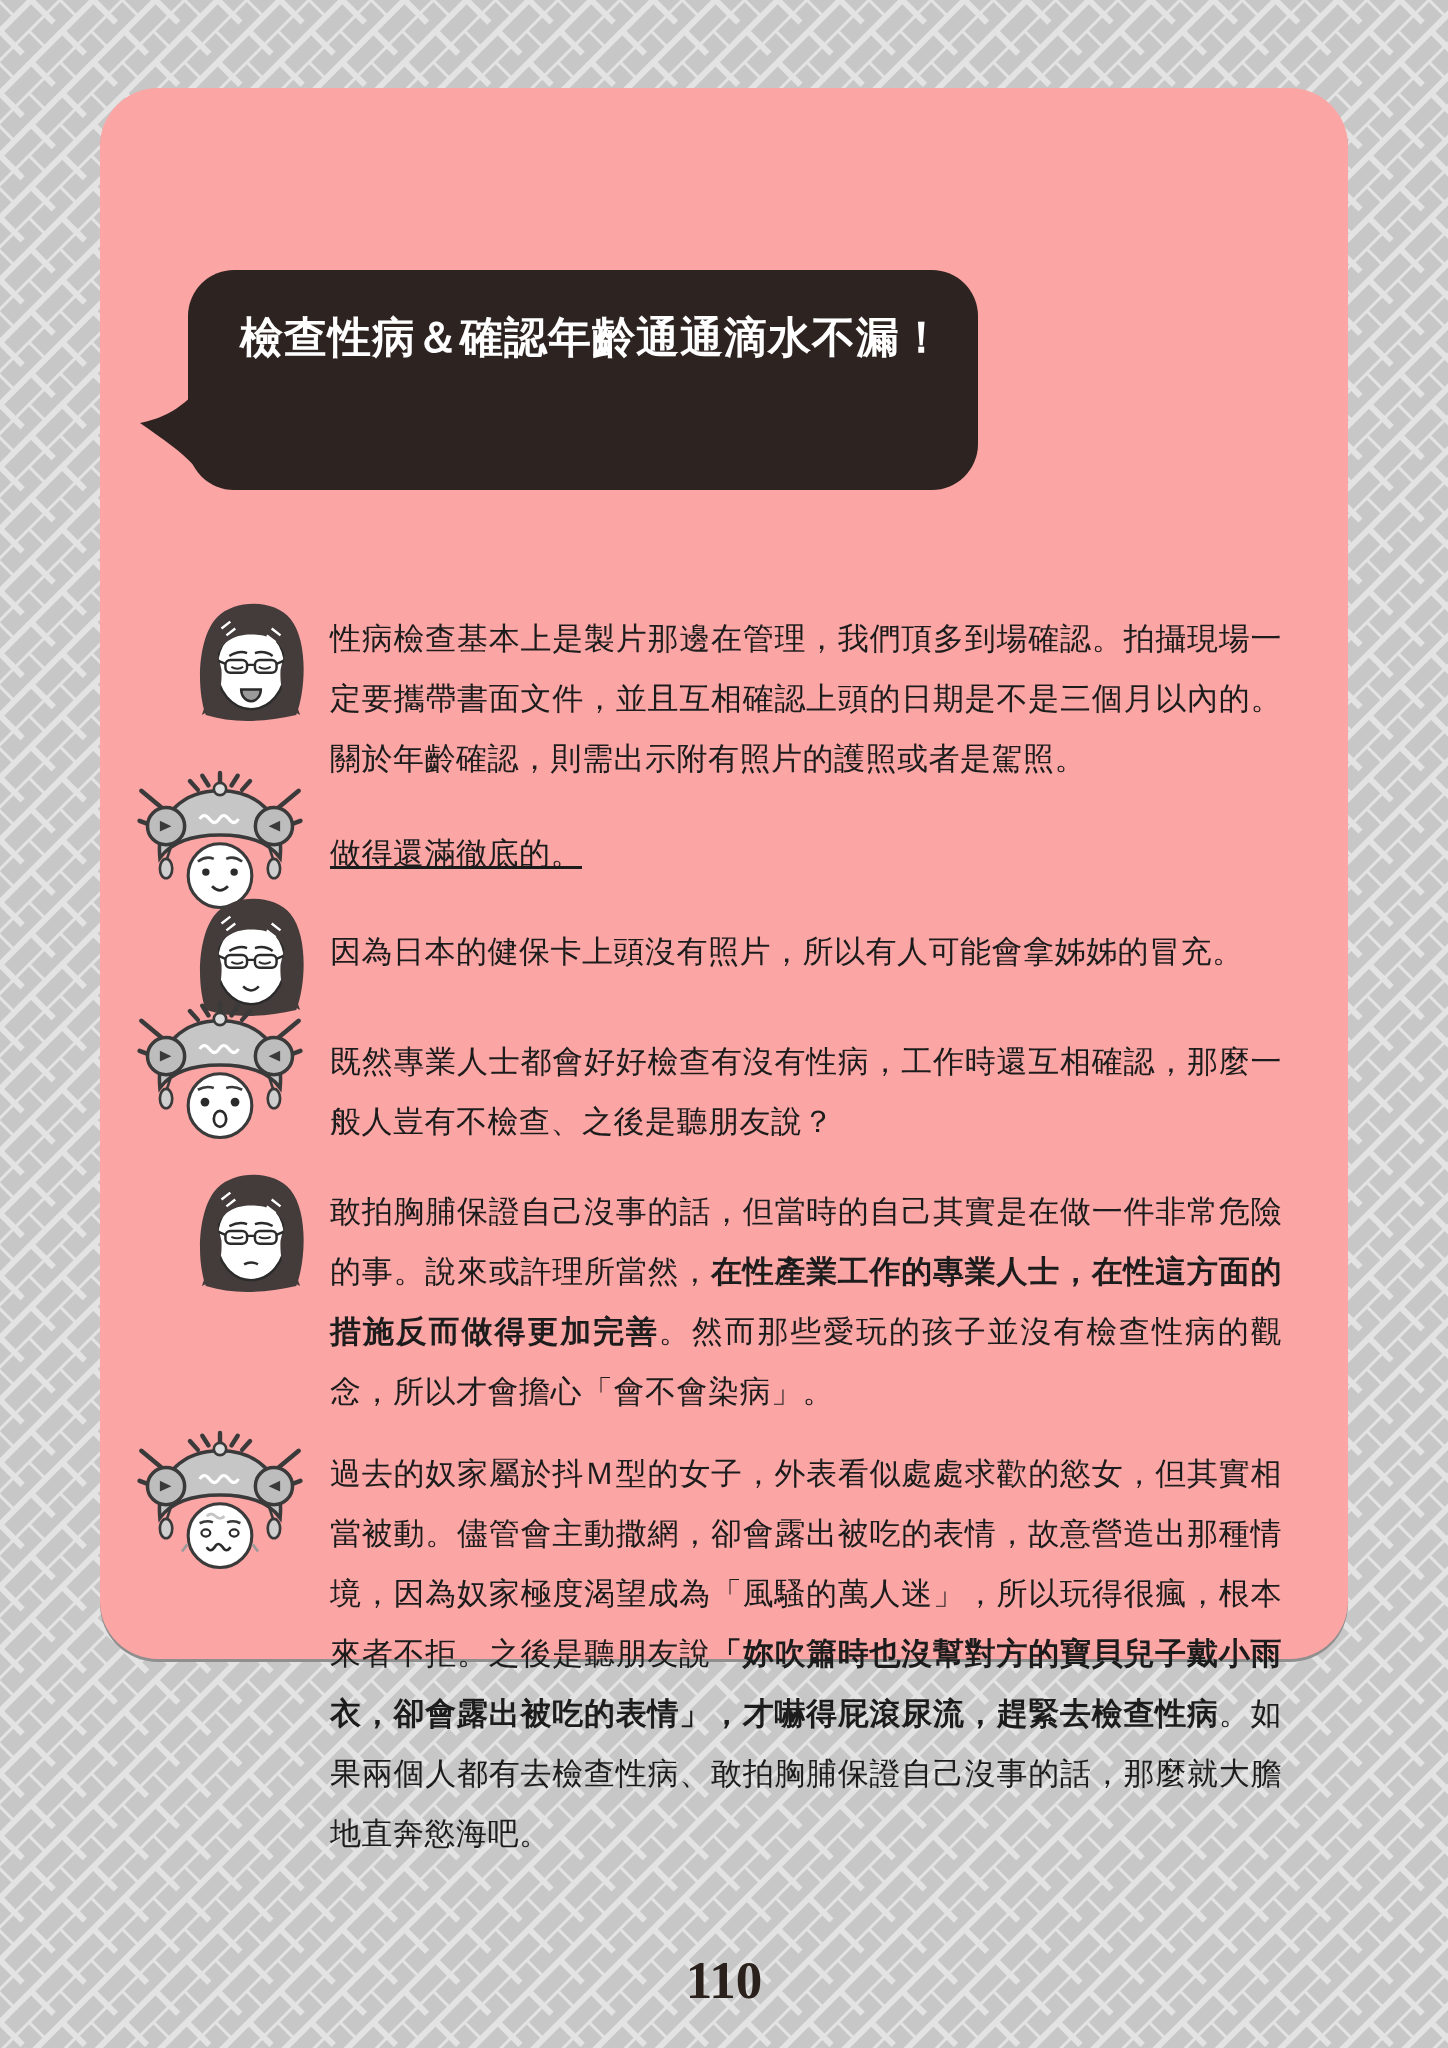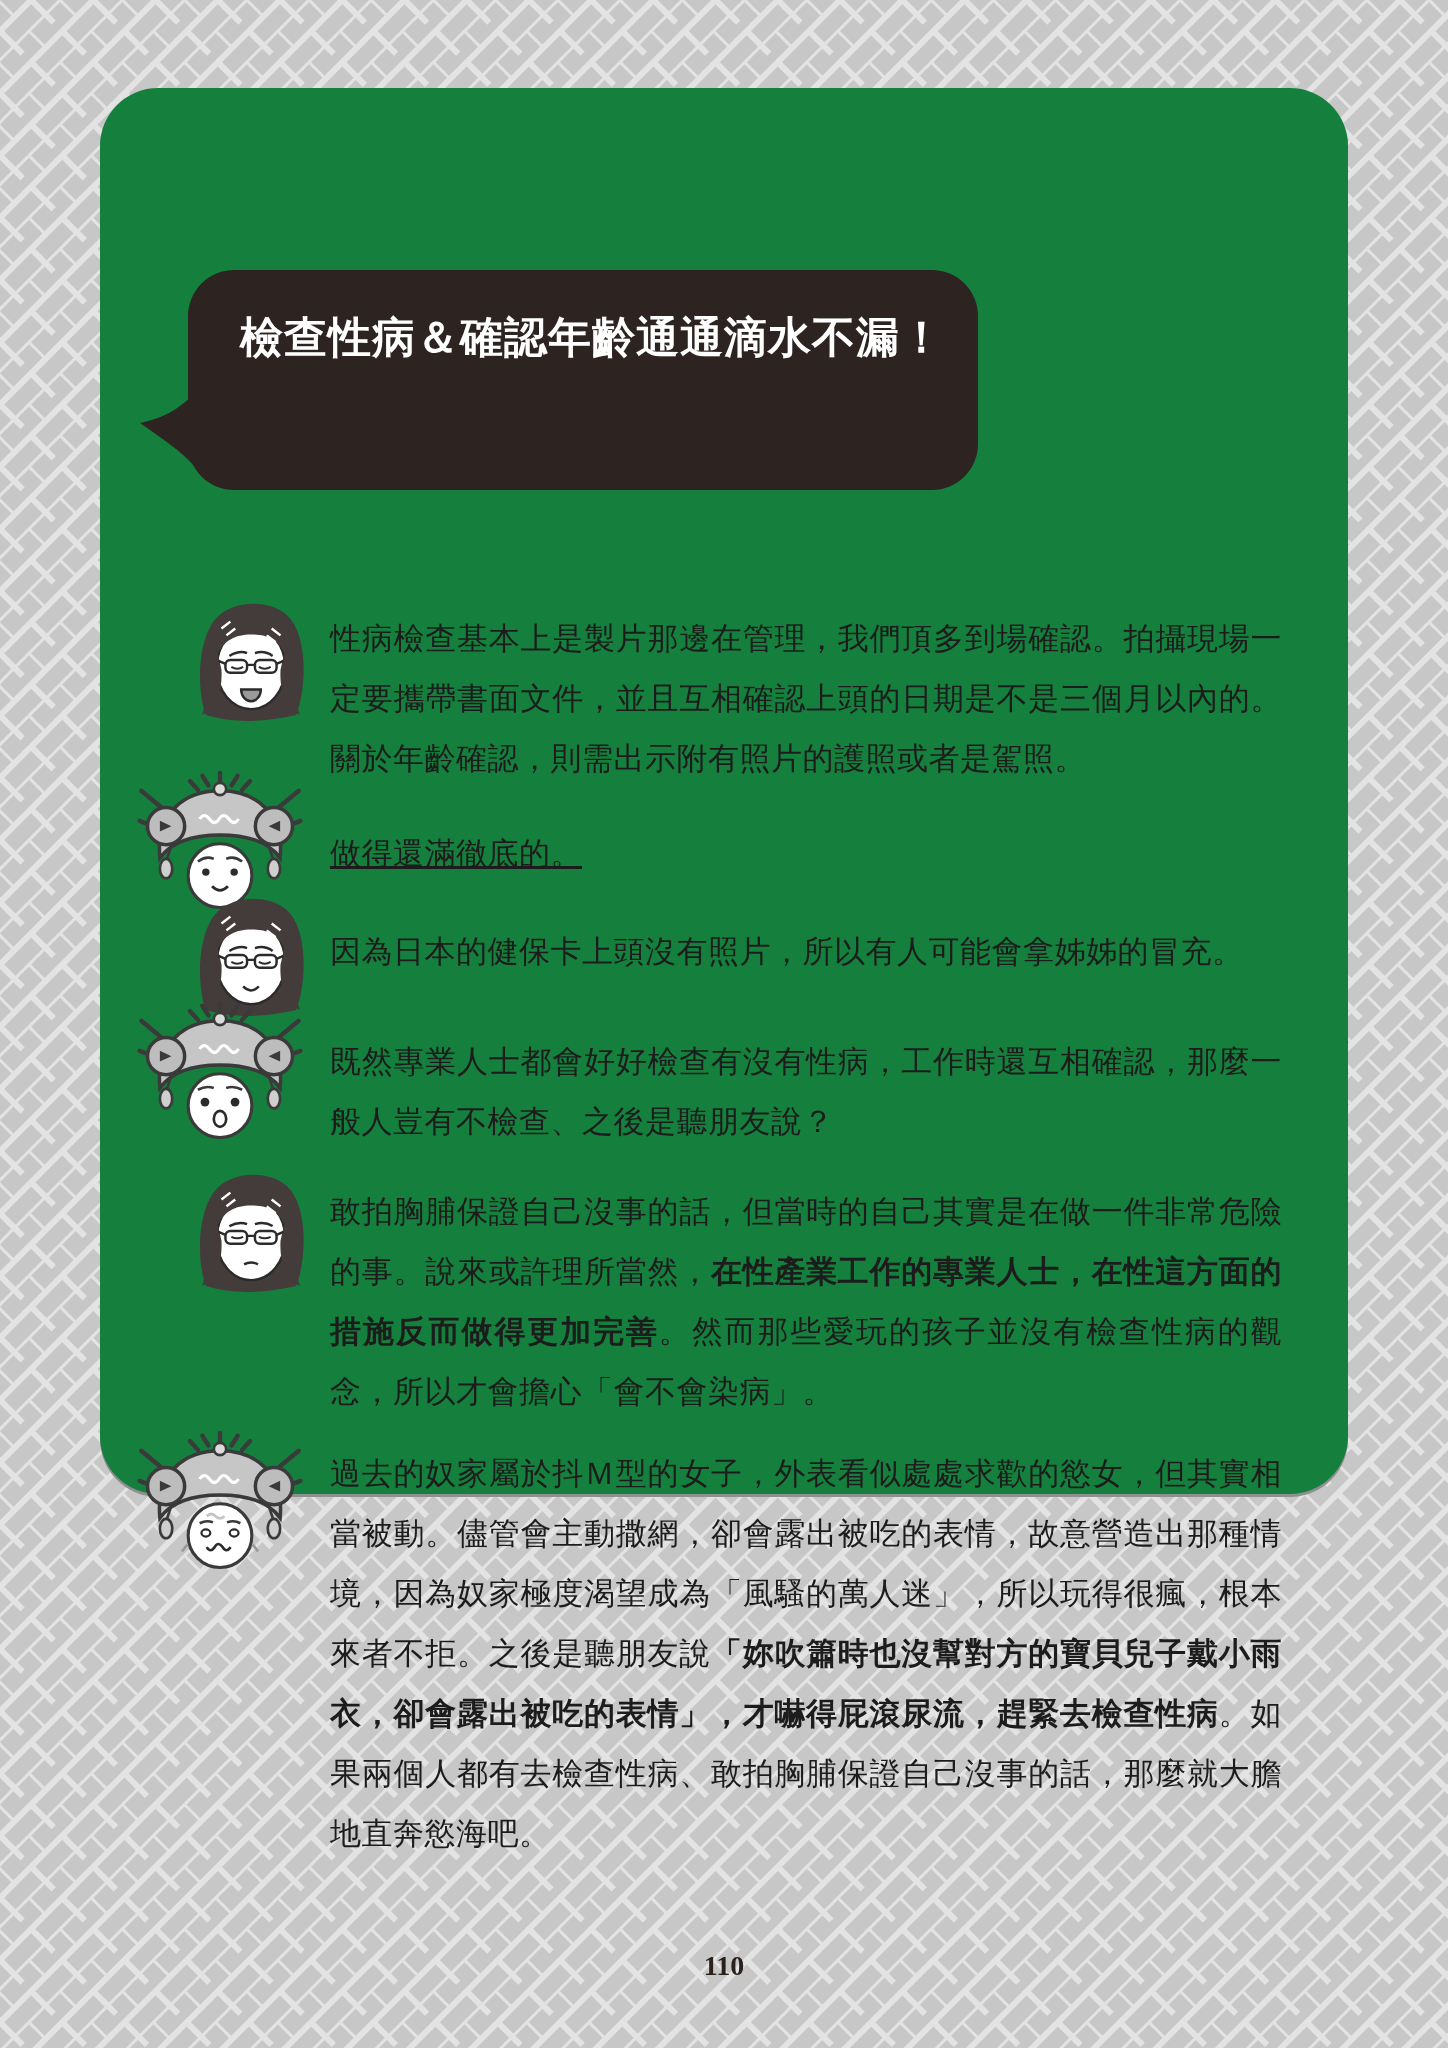--- a/index.html
+++ b/index.html
@@ -3,22 +3,22 @@
 <meta charset="utf-8">
 <style>
   html,body{margin:0;padding:0;}
   body{
     width:1448px;height:2048px;position:relative;overflow:hidden;
     background:#c7c7c7;
     font-family:"Liberation Serif","DejaVu Serif",serif;
   }
   .bg-pattern{position:absolute;inset:0;z-index:0;}
   .card{
-    position:absolute;left:100px;top:88px;width:1248px;height:1406px;
-    background:#15803d;border-radius:58px;z-index:1;
+    position:absolute;left:100px;top:88px;width:1248px;height:1571px;
+    background:#fca5a5;border-radius:58px;z-index:1;
     box-shadow:0 3px 0 #8f8f8f;
   }
   .bubble{
     position:absolute;left:88px;top:182px;width:790px;height:220px;
     background:#2d2320;border-radius:46px;
     color:#ffffff;
     font-family:"Liberation Sans","DejaVu Sans",sans-serif;
     font-weight:700;
     padding:26px 0 0 52px;box-sizing:border-box;
   }
@@ -32,21 +32,21 @@
     position:absolute;left:222px;width:952px;margin:8px;
     font-size:31px;line-height:60px;letter-spacing:0.5px;color:#1c1c1c;
     text-align:justify;
   }
   .speech .b{
     font-family:"Liberation Sans","DejaVu Sans",sans-serif;
     font-weight:700;
   }
   .page-num{
     position:absolute;left:0;right:0;top:1950px;text-align:center;z-index:2;
-    font-size:28px;font-weight:700;color:#2b211c;
+    font-size:53px;font-weight:700;color:#2b211c;
     font-family:"Liberation Serif","DejaVu Serif",serif;
   }
 </style>
 </head>
 <body>
 
 <svg class="bg-pattern" width="1448" height="2048">
   <defs>
     <pattern id="saya" width="44" height="44" patternUnits="userSpaceOnUse" patternTransform="rotate(45)">
       <rect width="44" height="44" fill="#c7c7c7"></rect>

